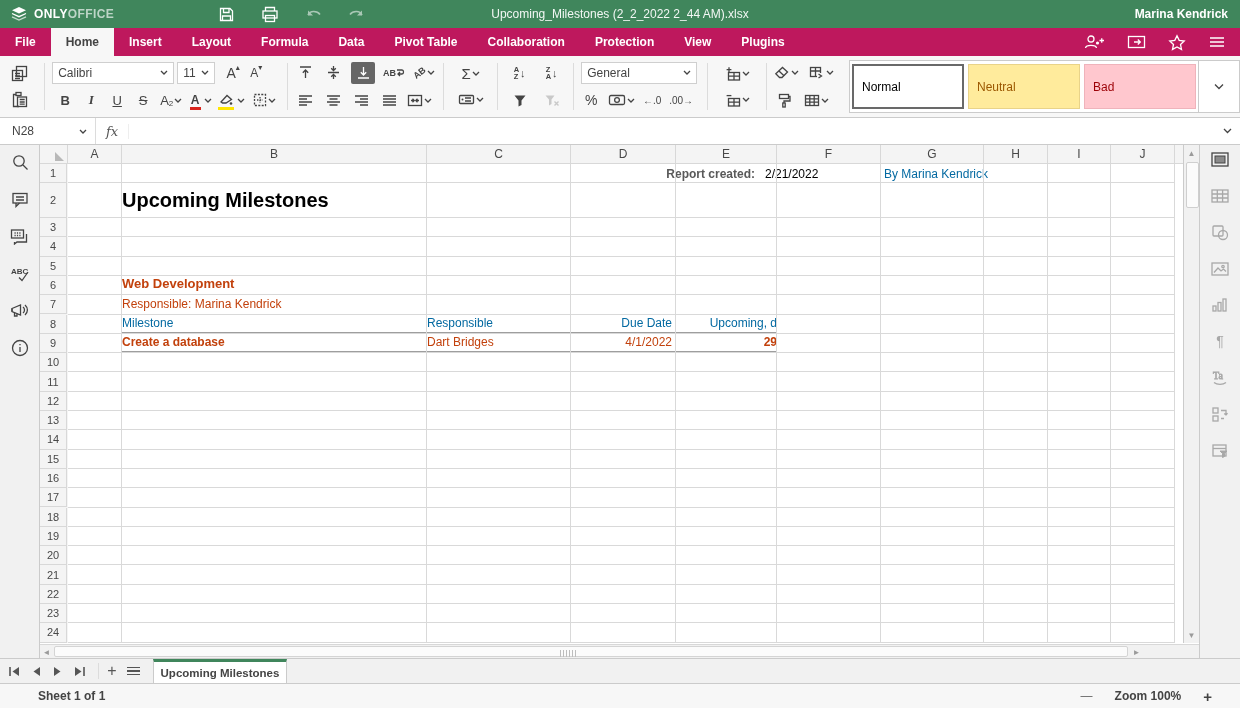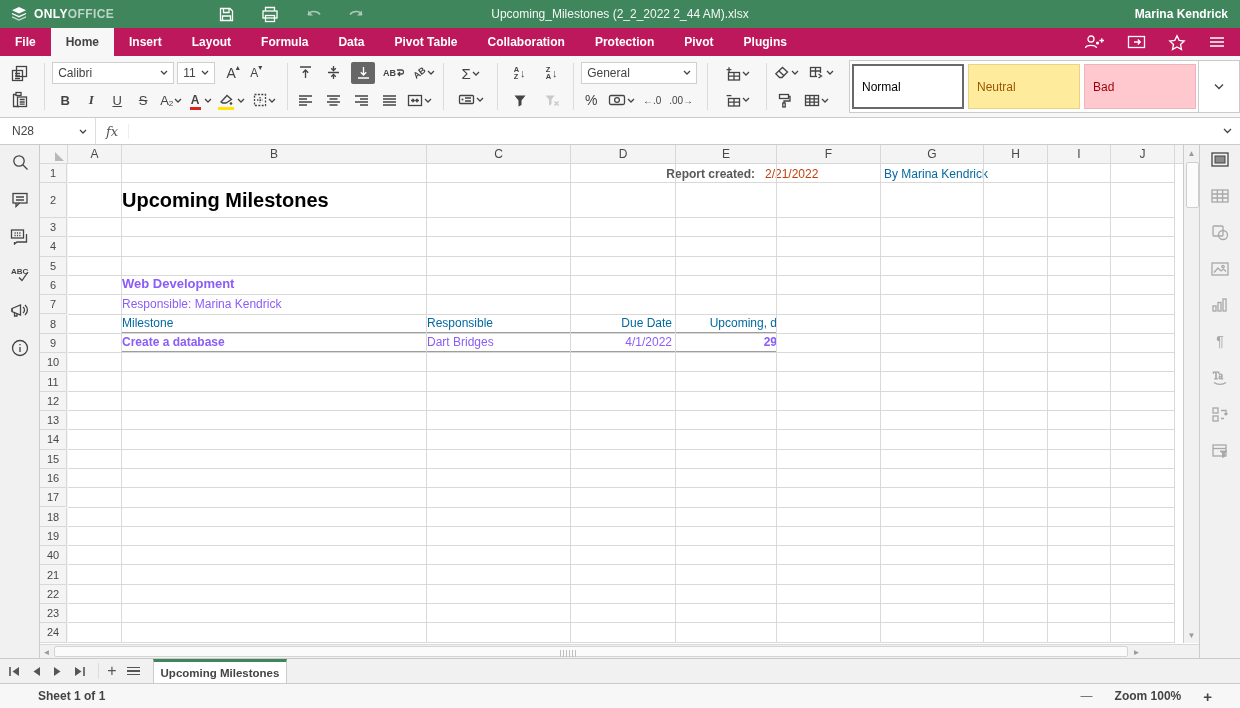--- a/index.html
+++ b/index.html
@@ -81,21 +81,21 @@
                border-left:9px solid transparent;border-bottom:9px solid #b8b8b8;transform:rotate(90deg);}
   .colhdrs{position:absolute;left:28px;top:0;height:19px;right:16px;background:#f4f4f4;border-bottom:1px solid #d8d8d8;box-sizing:border-box;}
   .colhdr{position:absolute;top:0;height:18px;display:flex;align-items:center;justify-content:center;
           font-size:12px;color:#484848;border-right:1px solid #d8d8d8;box-sizing:border-box;}
   .rowhdrs{position:absolute;left:0;top:19px;width:28px;background:#f4f4f4;}
   .rowhdr{position:absolute;left:0;width:27px;display:flex;align-items:center;justify-content:center;
           font-size:11px;color:#484848;border-bottom:1px solid #d8d8d8;border-right:1px solid #d8d8d8;box-sizing:border-box;}
   .cells{position:absolute;left:28px;top:19px;width:1115px;height:479px;background:#fff;}
   .gline-v{position:absolute;top:0;width:1px;background:#d9d9d9;}
   .gline-h{position:absolute;left:0;height:1px;background:#d9d9d9;}
-  .celltxt{position:absolute;white-space:nowrap;color:#8b5cf6;font-size:12px;}
+  .celltxt{position:absolute;white-space:nowrap;color:#c2410c;font-size:12px;}
   .doc-h1{font-size:20px;font-weight:bold;color:#000;}
   .muted{color:#0369a1;}
   .semimuted{color:#595959;}
   
   .vscroll{position:absolute;right:0;top:0;width:16px;height:498px;background:#f1f1f1;border-left:1px solid #cbcbcb;box-sizing:border-box;}
   .vthumb{position:absolute;left:2px;top:17px;width:11px;height:44px;background:#fbfbfb;border:1px solid #cfcfcf;border-radius:2px;}
   .sbarrow{position:absolute;display:flex;align-items:center;justify-content:center;color:#9a9a9a;font-size:8px;}
   .hscroll{position:absolute;left:0;top:499px;width:1159px;height:14px;background:#f1f1f1;border-top:1px solid #d8d8d8;box-sizing:border-box;}
   .htrack{position:absolute;left:14px;top:1px;right:71px;bottom:1px;background:#fbfbfb;border:1px solid #d4d4d4;border-radius:2px;}
   .hgrip{position:absolute;left:505px;top:3px;display:flex;gap:2px;}
@@ -167,21 +167,21 @@
   <div class="tabbar" id="tabs">
       <div class="tab">File</div>
       <div class="tab active">Home</div>
       <div class="tab">Insert</div>
       <div class="tab">Layout</div>
       <div class="tab">Formula</div>
       <div class="tab">Data</div>
       <div class="tab">Pivot Table</div>
       <div class="tab">Collaboration</div>
       <div class="tab">Protection</div>
-      <div class="tab">Pivot</div>
+      <div class="tab">View</div>
       <div class="tab">Plugins</div>
     </div>
   <div class="tabbar-right">
     <div>
       <svg width="22" height="16" viewBox="0 0 22 16">
         <circle cx="8" cy="5" r="3" class="stw"></circle>
         <path d="M2.5 14 C3 10.5 13 10.5 13.5 14" class="stw"></path>
         <circle cx="14.5" cy="9" r="1.6" fill="#fff" stroke="none"></circle>
         <path d="M16.5 6.5 H21 M18.75 4.2 V8.8" class="stw"></path>
       </svg>
@@ -670,31 +670,31 @@
         <div class="rowhdr" style="top: 189.1px; height: 19.3px;">10</div>
         <div class="rowhdr" style="top: 208.4px; height: 19.3px;">11</div>
         <div class="rowhdr" style="top: 227.7px; height: 19.3px;">12</div>
         <div class="rowhdr" style="top: 247px; height: 19.3px;">13</div>
         <div class="rowhdr" style="top: 266.3px; height: 19.3px;">14</div>
         <div class="rowhdr" style="top: 285.6px; height: 19.3px;">15</div>
         <div class="rowhdr" style="top: 304.9px; height: 19.3px;">16</div>
         <div class="rowhdr" style="top: 324.2px; height: 19.3px;">17</div>
         <div class="rowhdr" style="top: 343.5px; height: 19.3px;">18</div>
         <div class="rowhdr" style="top: 362.8px; height: 19.3px;">19</div>
-        <div class="rowhdr" style="top: 382.1px; height: 19.3px;">40</div>
+        <div class="rowhdr" style="top: 382.1px; height: 19.3px;">20</div>
         <div class="rowhdr" style="top: 401.4px; height: 19.3px;">21</div>
         <div class="rowhdr" style="top: 420.7px; height: 19.3px;">22</div>
         <div class="rowhdr" style="top: 440px; height: 19.3px;">23</div>
         <div class="rowhdr" style="top: 459.3px; height: 19.3px;">24</div>
       </div>
 
     <div class="cells" id="cells">
 
       <div class="celltxt semimuted" style="left:400px;top:3px;width:287px;text-align:right;font-weight:bold;">Report created:</div>
-      <div class="celltxt" style="left:697px;top:3px;color:#c2410c;">2/21/2022</div>
+      <div class="celltxt" style="left:697px;top:3px;color:#000000;">2/21/2022</div>
       <div class="celltxt muted" style="left:816px;top:3px;">By Marina Kendrick</div>
 
       <div class="celltxt doc-h1" style="left:54px;top:25px;">Upcoming Milestones</div>
 
       <div class="celltxt" style="left:54px;top:112px;font-size:13px;font-weight:bold;">Web Development</div>
       <div class="celltxt" style="left:54px;top:133px;">Responsible: Marina Kendrick</div>
 
       <div class="celltxt muted" style="left:54px;top:152px;">Milestone</div>
       <div class="celltxt muted" style="left:359px;top:152px;">Responsible</div>
       <div class="celltxt muted" style="left:500px;top:152px;width:104px;text-align:right;">Due Date</div>

